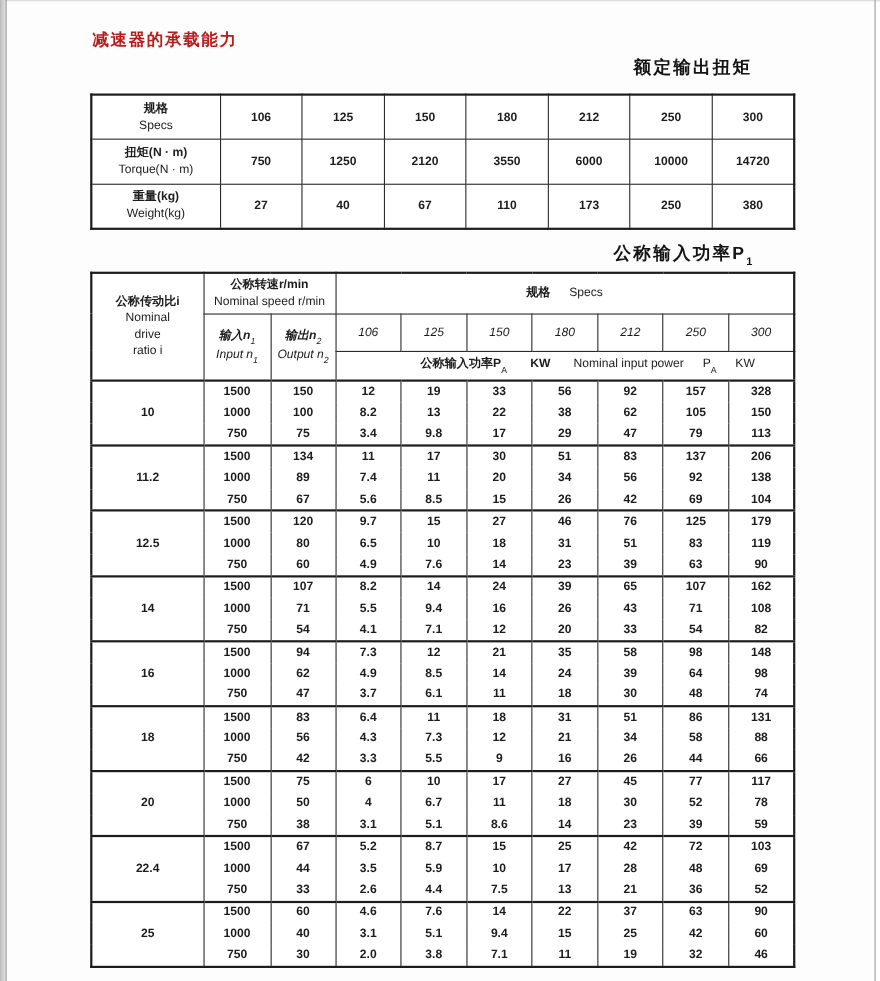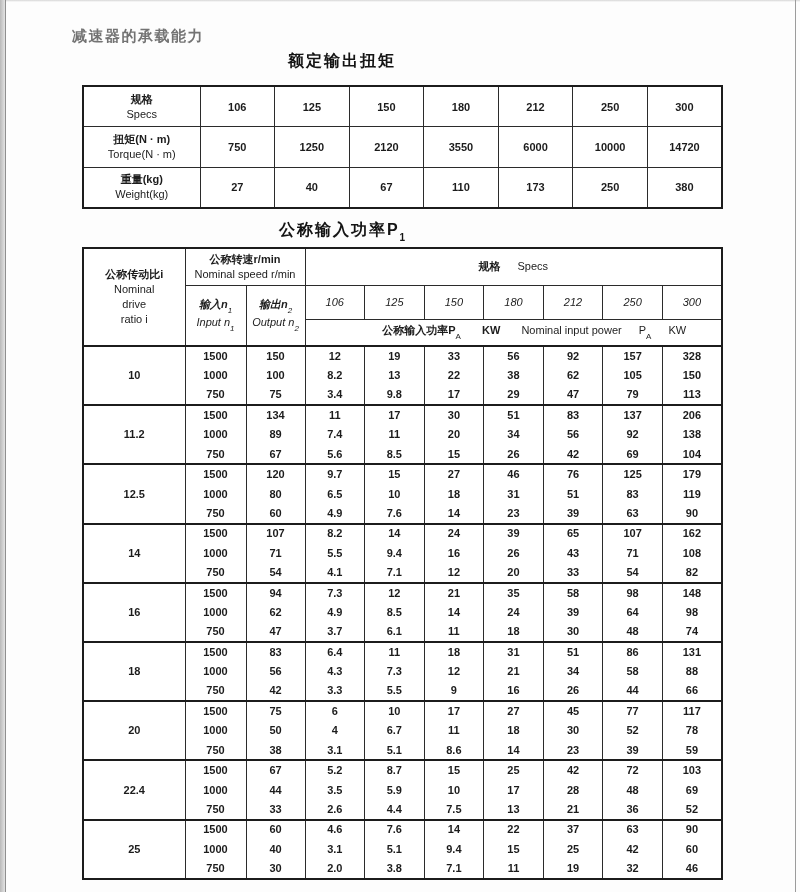--- a/index.html
+++ b/index.html
@@ -7,23 +7,23 @@
     font-family:"Liberation Sans","DejaVu Sans",sans-serif; color:#1d1d1d; }
   .page { position:relative; width:800px; height:892px; background:#fdfdfd; }
 
   
   .edge-left { position:absolute; left:0; top:0; width:6px; height:892px;
     background:linear-gradient(to right,#b9b9b9,#e3e3e3); border-right:1px solid #8f8f8f; }
   .edge-right { position:absolute; left:795px; top:0; width:1px; height:892px; background:#9c9c9c; }
   .edge-top { position:absolute; left:0; top:0; width:800px; height:2px;
     background:linear-gradient(to bottom,#d6d6d6,rgba(255,255,255,0)); }
 
-  .doc-title { position:absolute; left:72px; top:27px; font-size:15px; font-weight:bold;
-    letter-spacing:1.5px; color:#737373; }
-  .section-title { position:absolute; left:0; width:684px; text-align:center;
+  .doc-title { position:absolute; left:84px; top:27px; font-size:15px; font-weight:bold;
+    letter-spacing:1.5px; color:#b91c1c; }
+  .section-title { position:absolute; left:0; width:684px; text-align:right;
     font-size:16px; font-weight:bold; letter-spacing:2px; color:#141414; }
   .t1-title { top:51px; }
   .t2-title { top:220px; }
   .section-title sub { font-size:10px; letter-spacing:0; position:relative; top:2px; }
 
   table { border-collapse:collapse; table-layout:fixed; position:absolute;
     left:82px; background:#fff; }
   th, td { text-align:center; vertical-align:middle; font-size:11px; color:#1c1c1c; }
 
   

